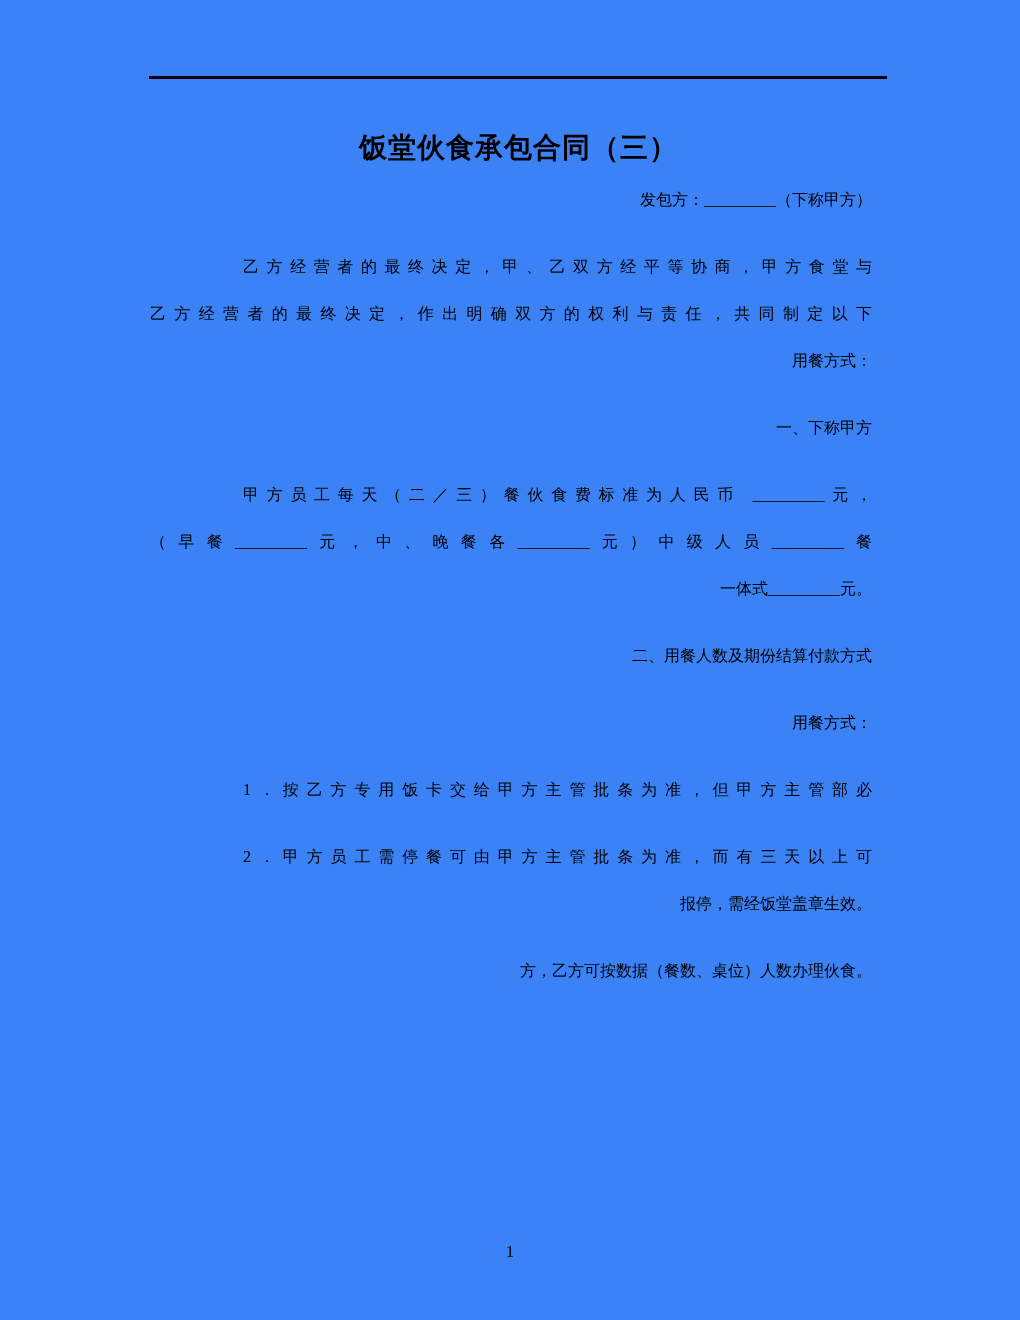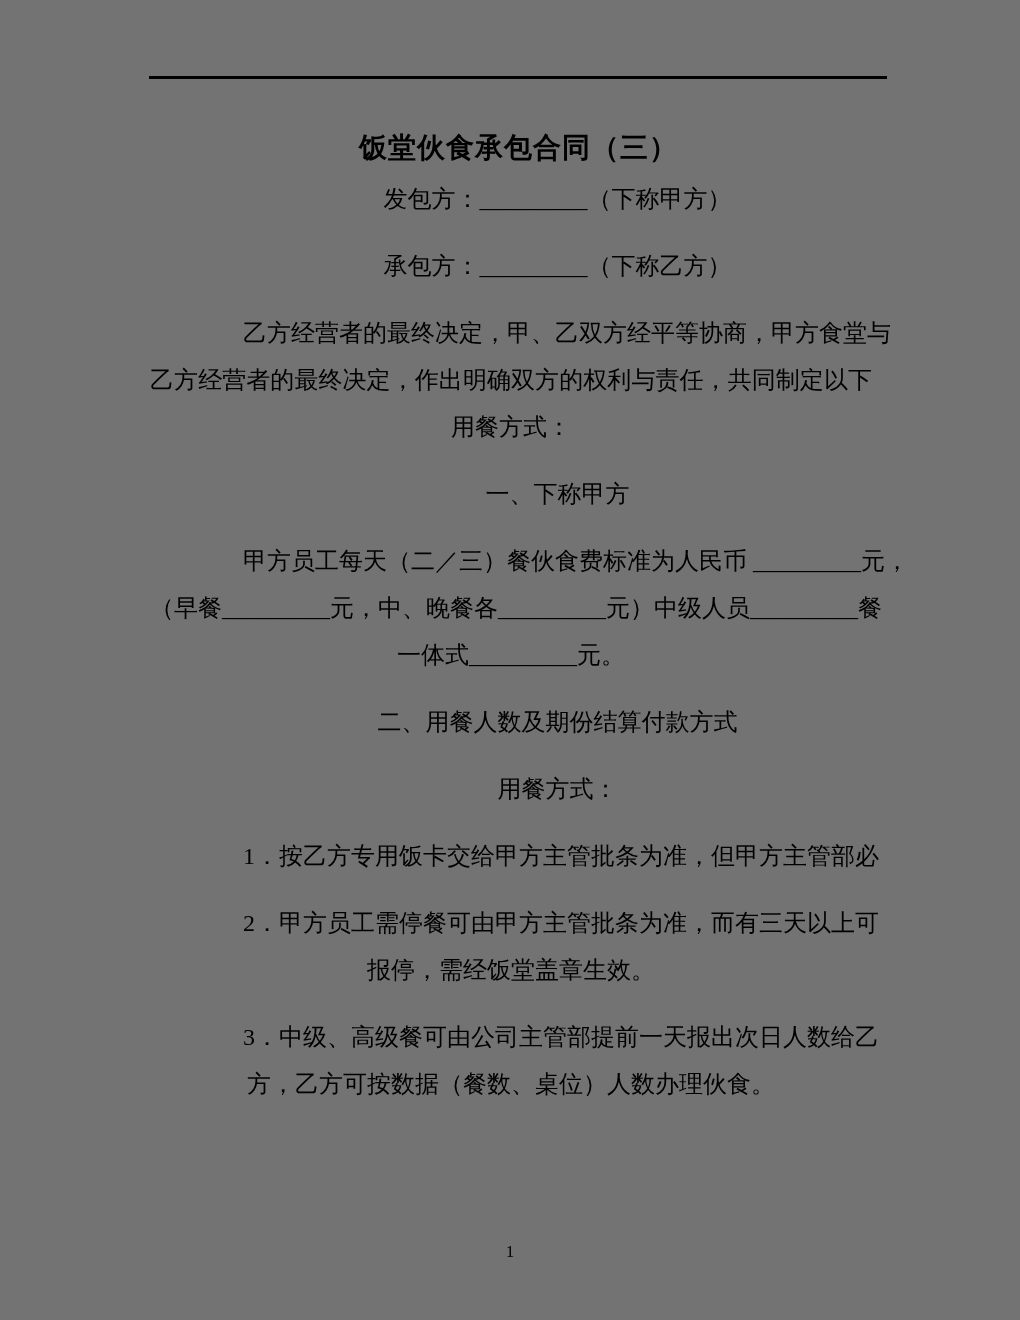--- a/index.html
+++ b/index.html
@@ -1,19 +1,19 @@
 <!DOCTYPE html>
 <html><head>
 <meta charset="utf-8">
 <style>
   html,body { margin:0; padding:0; background:#ffffff; }
   .page {
     position:relative;
     width:1020px; height:1320px;
-    background:#737373;
+    background:#3b82f6;
     color:#000;
     font-family:"Liberation Serif","DejaVu Serif",serif;
     overflow:hidden;
   }
   .header-rule {
     position:absolute;
     top:76px; left:149px;
     width:738px; height:3px;
     background:#000;
   }
@@ -25,23 +25,23 @@
   .doc-title {
     margin:46px 0 5px 0;
     font-size:28px;
     font-weight:bold;
     line-height:47px;
     text-align:center;
     letter-spacing:1px;
   }
   .para {
     margin:0 15px 20px 0;
-    font-size:24px;
+    font-size:16px;
     line-height:47px;
-    text-align:center;
+    text-align:right;
   }
   .line { display:block; white-space:nowrap; }
   .line.first { text-indent:93px; }
   .line.fill { text-align-last:justify; }
   .page-number {
     position:absolute;
     top:1240px; left:0;
     width:100%;
     text-align:center;
     font-size:17px;
@@ -51,23 +51,20 @@
 </head>
 <body>
 
 <div class="page">
   <div class="header-rule"></div>
   <div class="content">
     <h1 class="doc-title">饭堂伙食承包合同（三）</h1>
     <div id="paragraphs">
         <p class="para">
           <span class="line first">发包方：_________（下称甲方）</span>
-        </p>
-        <p class="para">
-          <span class="line first">承包方：_________（下称乙方）</span>
         </p>
         <p class="para">
           <span class="line first fill">乙方经营者的最终决定，甲、乙双方经平等协商，甲方食堂与</span>
           <span class="line fill">乙方经营者的最终决定，作出明确双方的权利与责任，共同制定以下</span>
           <span class="line">用餐方式：</span>
         </p>
         <p class="para">
           <span class="line first">一、下称甲方</span>
         </p>
         <p class="para">
@@ -82,19 +79,18 @@
           <span class="line first">用餐方式：</span>
         </p>
         <p class="para">
           <span class="line first fill">1．按乙方专用饭卡交给甲方主管批条为准，但甲方主管部必</span>
         </p>
         <p class="para">
           <span class="line first fill">2．甲方员工需停餐可由甲方主管批条为准，而有三天以上可</span>
           <span class="line">报停，需经饭堂盖章生效。</span>
         </p>
         <p class="para">
-          <span class="line first fill">3．中级、高级餐可由公司主管部提前一天报出次日人数给乙</span>
           <span class="line">方，乙方可按数据（餐数、桌位）人数办理伙食。</span>
         </p>
       </div>
   </div>
   <div class="page-number">1</div>
 </div>
 
 </body></html>

